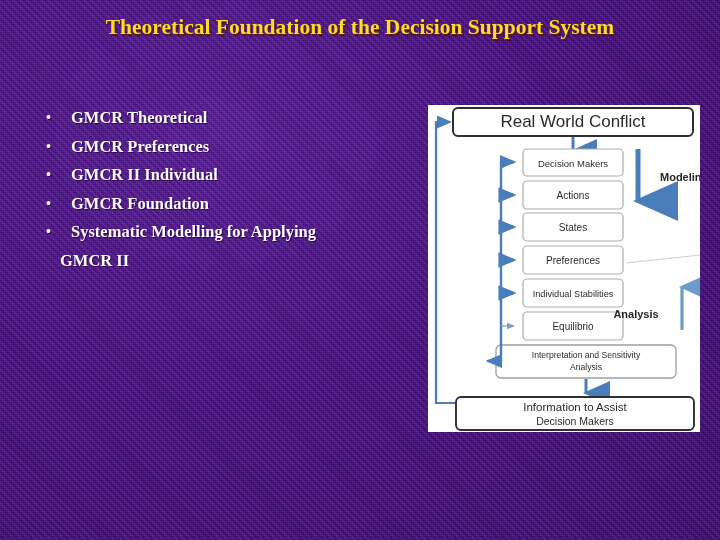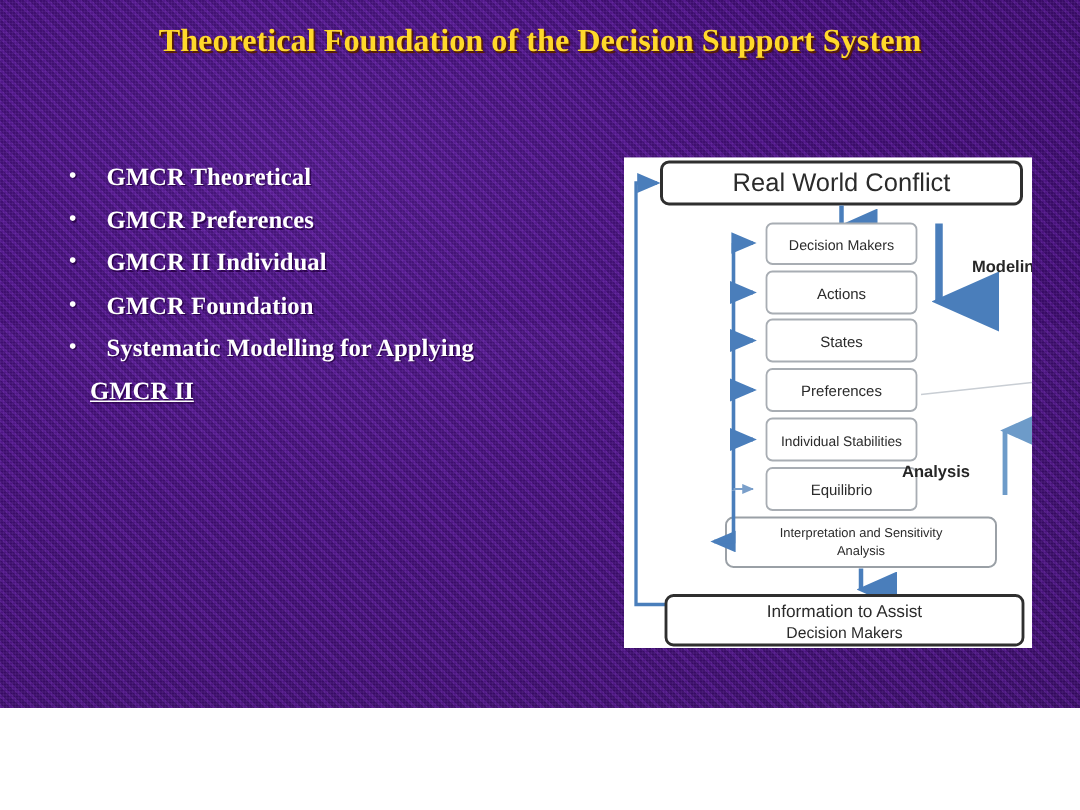--- a/index.html
+++ b/index.html
@@ -8,21 +8,21 @@
   }
   body {
     width: 720px;
     height: 540px;
     overflow: hidden;
     font-family: "Liberation Serif", serif;
   }
   #slide {
     position: relative;
     width: 720px;
-    height: 472px;
+    height: 540px;
     background-color: #4b1185;
     background-image:
       repeating-linear-gradient(0deg, rgba(255,255,255,0.035) 0px, rgba(255,255,255,0.035) 1px, rgba(0,0,0,0.05) 1px, rgba(0,0,0,0.05) 2px),
       repeating-linear-gradient(90deg, rgba(255,255,255,0.03) 0px, rgba(255,255,255,0.03) 1px, rgba(0,0,0,0.055) 1px, rgba(0,0,0,0.055) 2px),
       repeating-linear-gradient(45deg, rgba(120,40,190,0.25) 0px, rgba(120,40,190,0.25) 2px, rgba(40,5,80,0.22) 2px, rgba(40,5,80,0.22) 5px),
       radial-gradient(ellipse at 30% 25%, #5d209c 0%, #4a1183 45%, #3d0d6e 100%);
     overflow: hidden;
   }
 
   
@@ -64,27 +64,26 @@
     width: 25px;
     flex: 0 0 25px;
     font-size: 14px;
     line-height: 28.6px;
     text-align: left;
   }
   .bullet-text { flex: 1 1 auto; }
   .bullet-cont {
     margin-left: 14px;
     white-space: nowrap;
-    text-decoration: underline;
   }
 
   
   #diagram {
     position: absolute;
-    left: 416px;
+    left: 428px;
     top: 105px;
     width: 272px;
     height: 327px;
     background: #ffffff;
     overflow: hidden;
   }
   #diagram svg { display: block; }
 
   .dg-box-label {
     font-family: "Liberation Sans", sans-serif;

